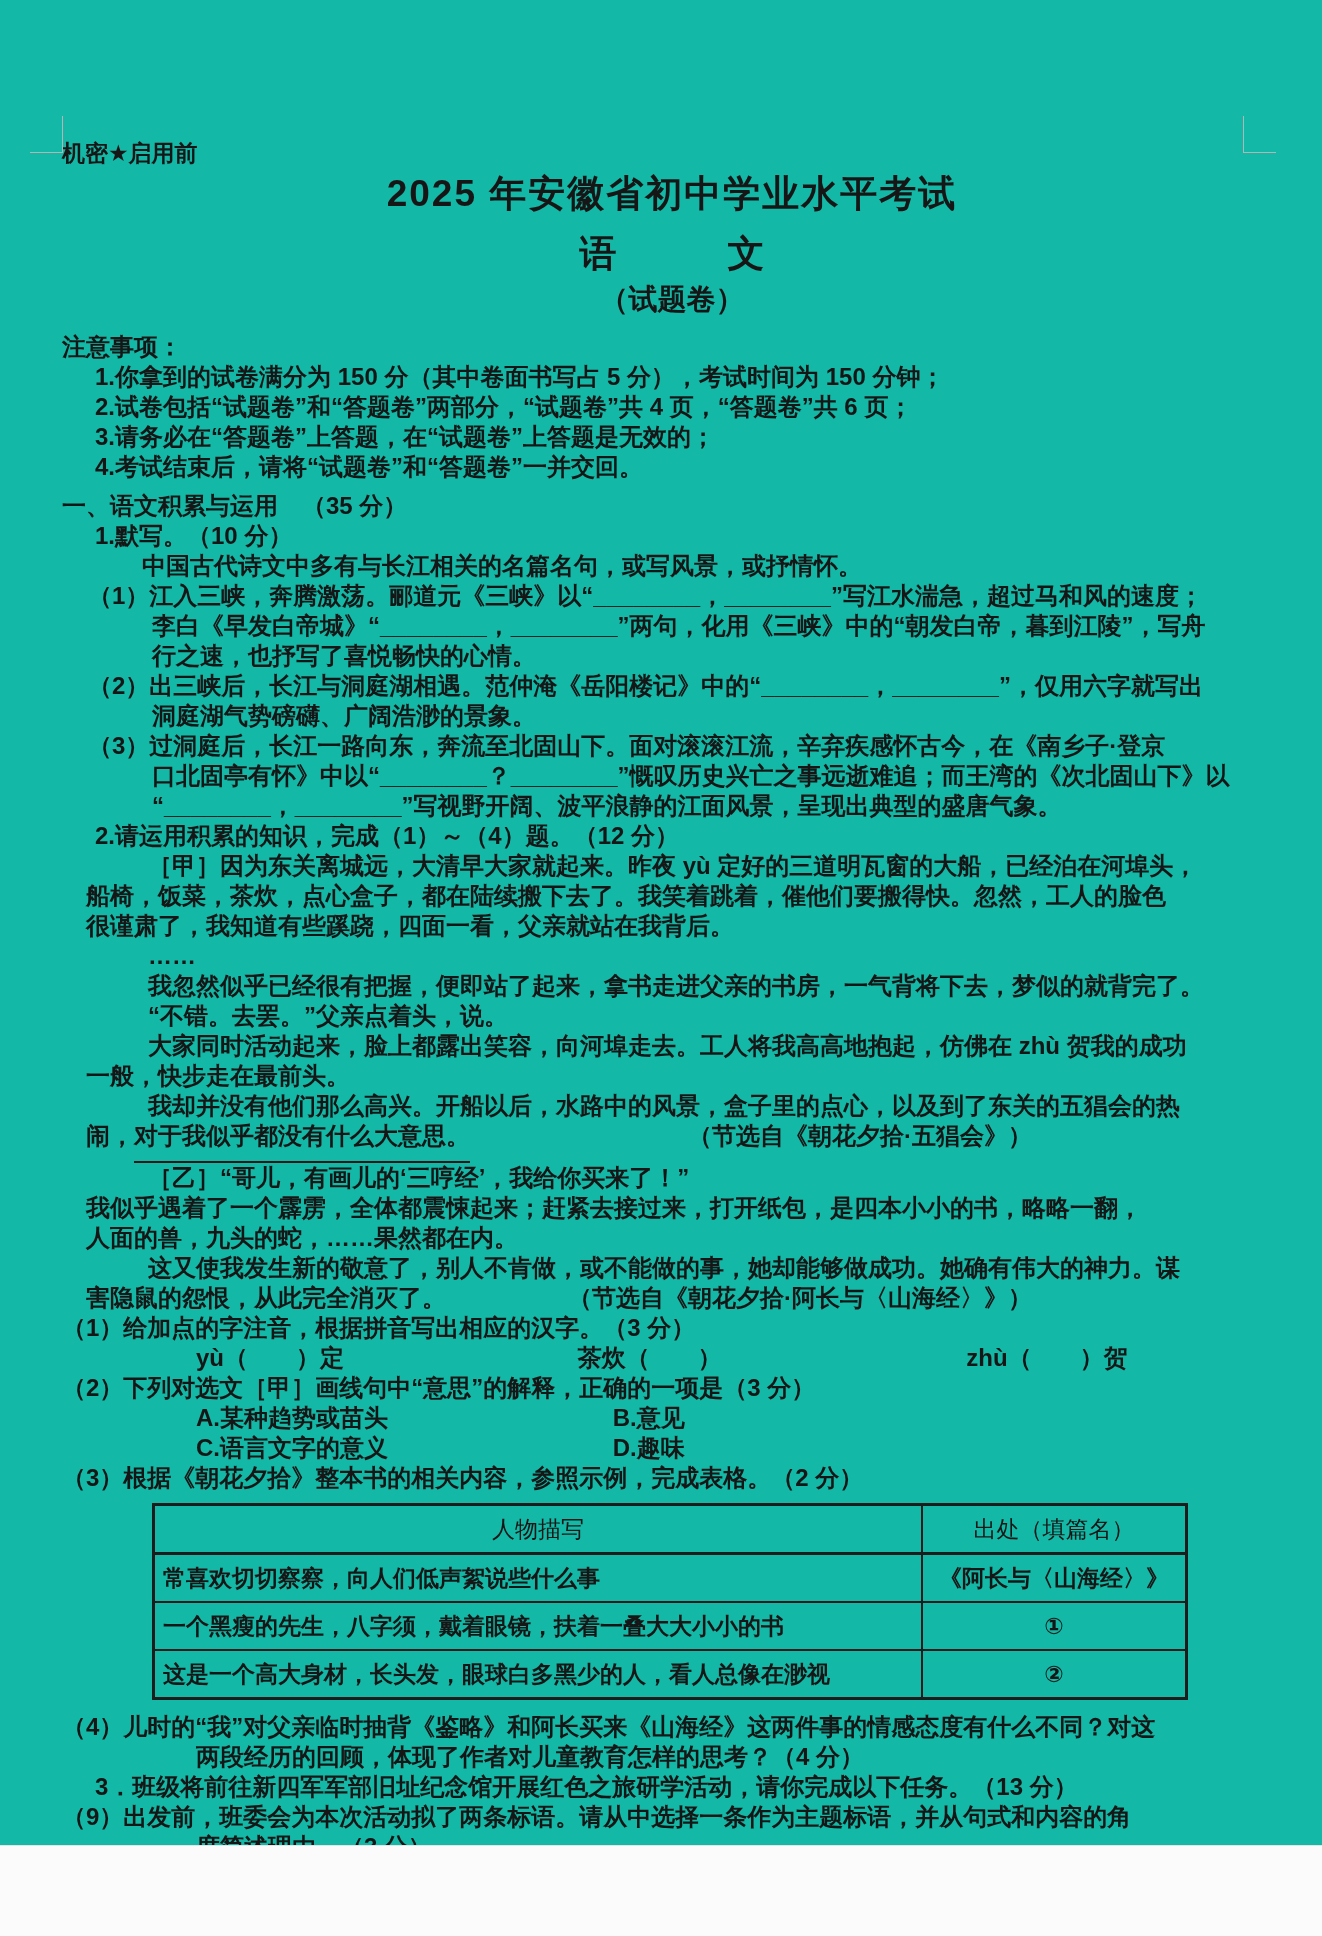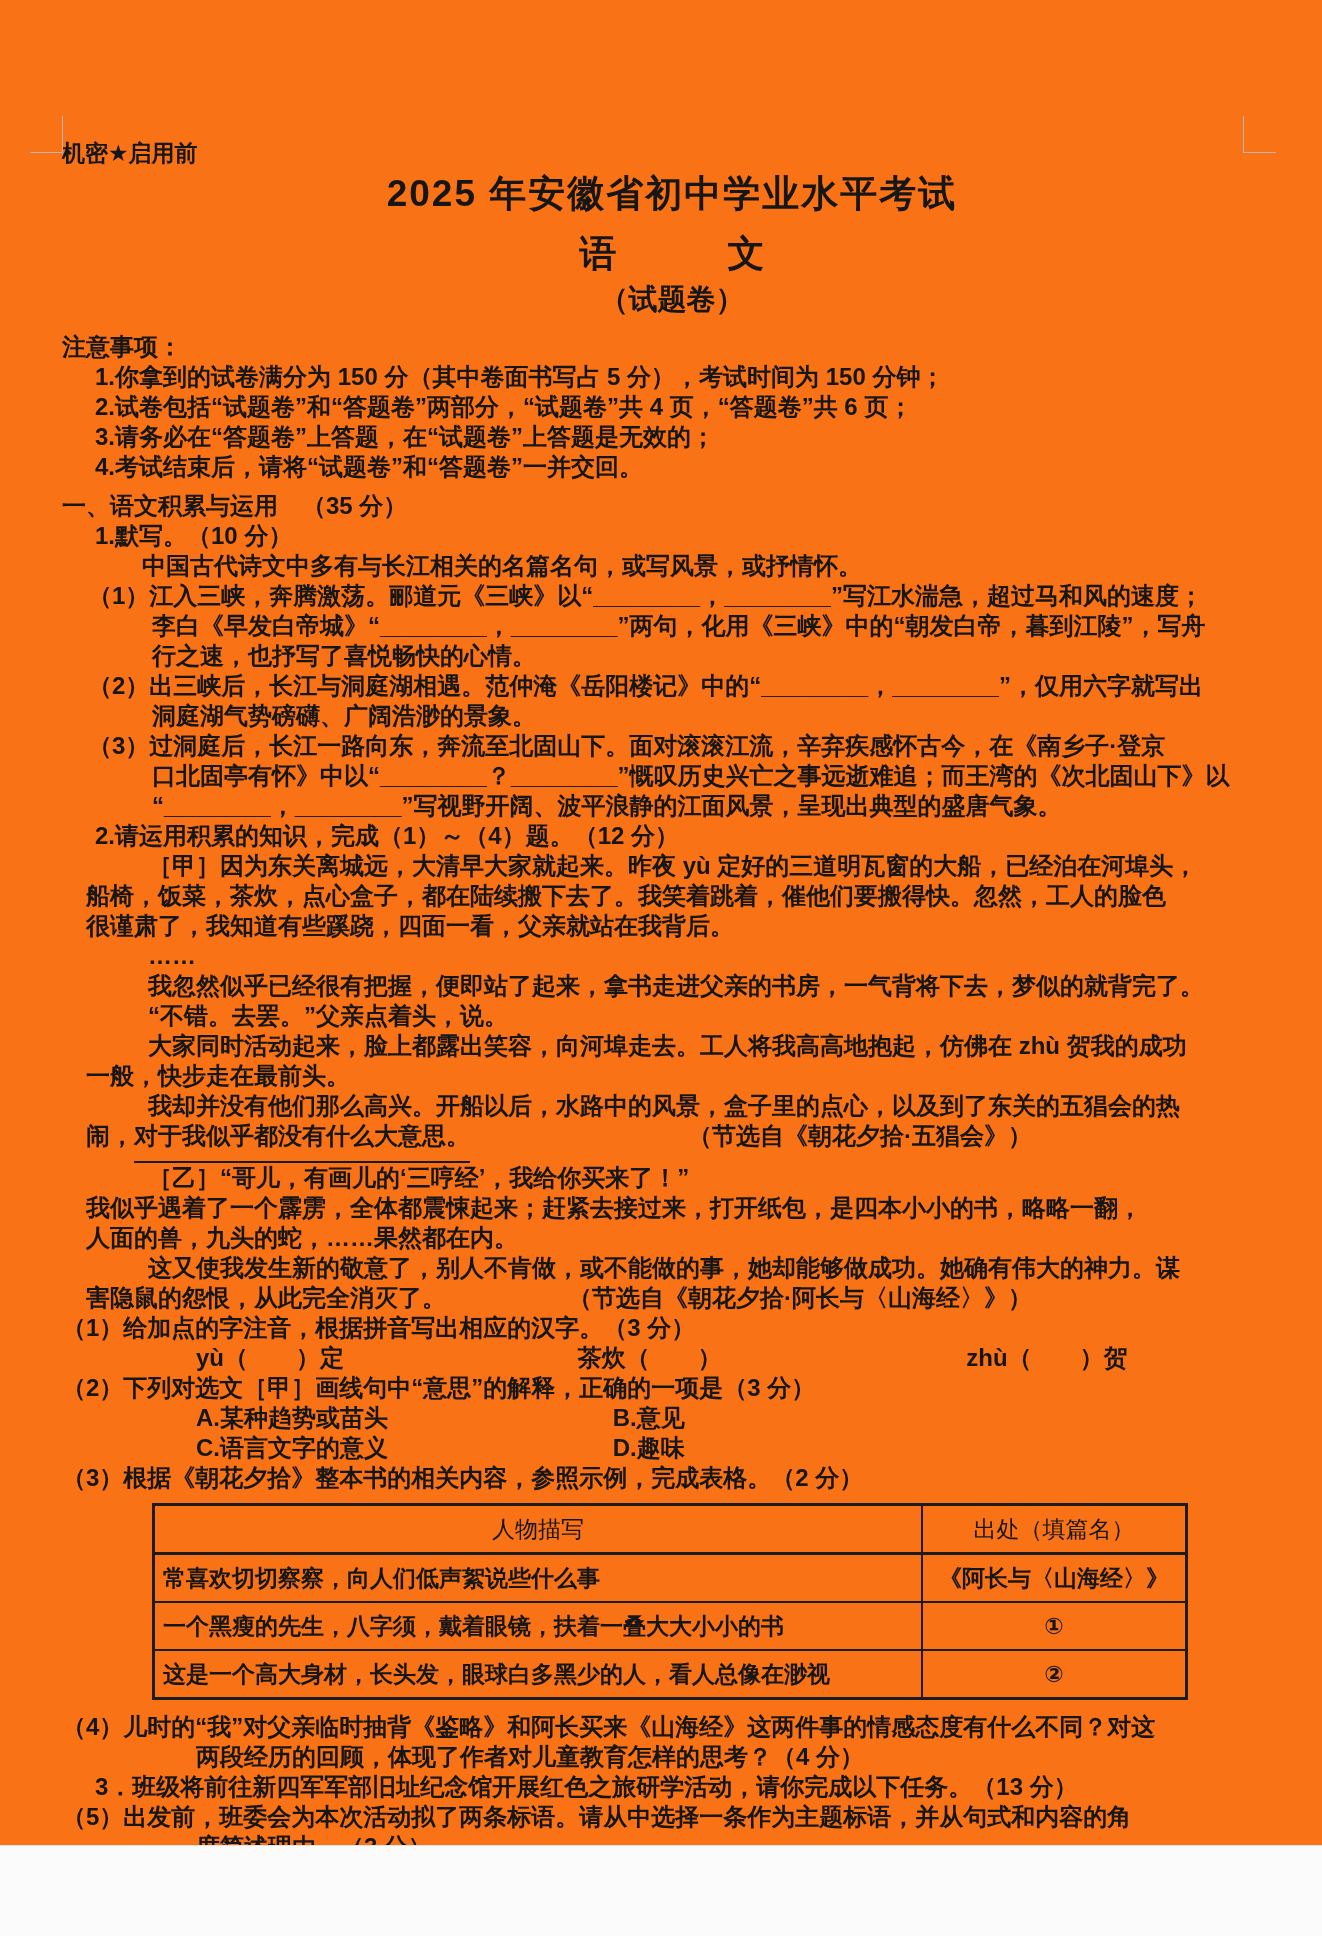--- a/index.html
+++ b/index.html
@@ -1,19 +1,19 @@
 <!DOCTYPE html>
 <html><head>
 <meta charset="utf-8">
 <style>
   html,body{margin:0;padding:0;background:#e9e9e9;}
   .sheet{
     position:relative;
     width:1322px;height:1936px;
-    background:#f97316;
+    background:#14b8a6;
     font-family:"Liberation Sans","DejaVu Sans",sans-serif;
     color:#161616;
     font-weight:600;
     overflow:hidden;
   }
   .content{padding:140px 40px 0 62px;}
   .conf{font-size:23px;line-height:26px;font-weight:bold;}
   .title{font-size:37px;line-height:44px;font-weight:bold;text-align:center;letter-spacing:2px;margin-top:6px;}
   .subject{font-size:37px;line-height:44px;font-weight:bold;text-align:center;margin-top:16px;}
   .ptype{font-size:29px;line-height:38px;font-weight:bold;text-align:center;margin-top:4px;}
@@ -158,17 +158,17 @@
         <td>这是一个高大身材，长头发，眼球白多黑少的人，看人总像在渺视</td>
         <td class="colsrc">②</td>
       </tr>
     </tbody>
       </table>
 
     <div class="ln m-sub">（4）儿时的“我”对父亲临时抽背《鉴略》和阿长买来《山海经》这两件事的情感态度有什么不同？对这</div>
     <div class="ln m-subc">两段经历的回顾，体现了作者对儿童教育怎样的思考？（4 分）</div>
 
     <div class="ln m-q">3．班级将前往新四军军部旧址纪念馆开展红色之旅研学活动，请你完成以下任务。（13 分）</div>
-    <div class="ln m-sub">（5）出发前，班委会为本次活动拟了两条标语。请从中选择一条作为主题标语，并从句式和内容的角</div>
+    <div class="ln m-sub">（9）出发前，班委会为本次活动拟了两条标语。请从中选择一条作为主题标语，并从句式和内容的角</div>
     <div class="ln m-subc">度简述理由。（3 分）</div>
 
   </div>
 </div>
 
 </body></html>

